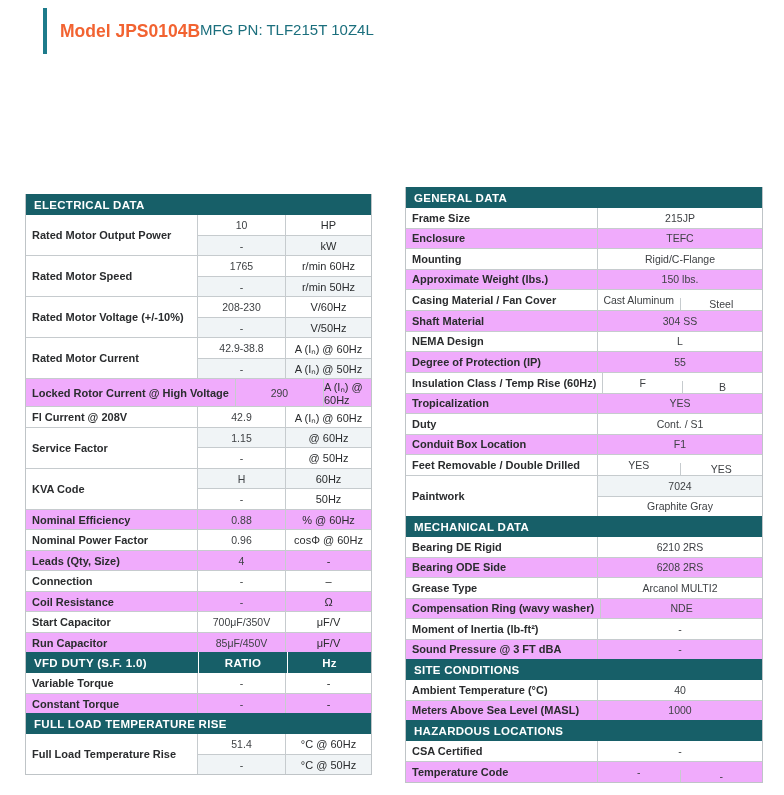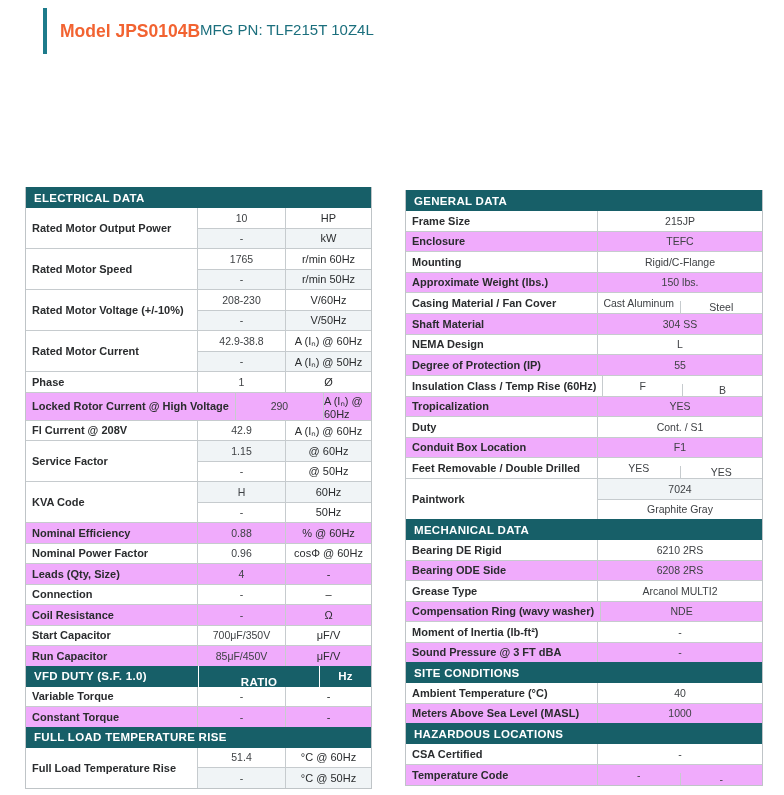--- a/index.html
+++ b/index.html
@@ -18,21 +18,21 @@
   .tables{position:absolute;top:187px;left:25px;display:flex;gap:33px;align-items:center;}
   .table{background:#fff;border:1px solid #bfc4c7;border-top:none;box-sizing:border-box;}
   #left-table{width:347px;}
   #right-table{width:358px;}
 
   .sec-h{background:#175f68;color:#ffffff;font-weight:bold;font-size:11.5px;letter-spacing:.3px;
          height:21px;display:flex;align-items:center;}
   .sec-h .h-lbl{padding-left:8px;flex:1;}
   .sec-h.cols .h-lbl{flex:0 0 164px;}
   .sec-h.cols .h-val{flex:0 0 88px;text-align:center;border-left:1px solid #fff;align-self:stretch;
-                     display:flex;align-items:center;justify-content:center;padding:16px;}
+                     display:flex;align-items:center;justify-content:center;padding:0;}
   .sec-h.cols .h-unit{flex:1;text-align:center;border-left:1px solid #fff;align-self:stretch;
                       display:flex;align-items:center;justify-content:center;}
 
   .row{display:flex;border-top:1px solid #c6cbce;}
   .sec-h + .row{border-top:none;}
   .row.alt{background:#f0abfc;}
   .srow.alt{background:#f0f4f6;}
 
   .lbl{display:flex;align-items:center;padding:0 6px;box-sizing:border-box;
        border-right:1px solid #c6cbce;font-weight:bold;font-size:11px;color:#2a2c2e;}
@@ -118,31 +118,20 @@
           <div class="srow">
             <div class="cell val">42.9-38.8</div>
             <div class="cell unit">A (Iₙ) @ 60Hz</div>
           </div>
           <div class="srow alt">
             <div class="cell val">-</div>
             <div class="cell unit">A (Iₙ) @ 50Hz</div>
           </div>
         </div>
       </div>
-      <div class="row">
-        <div class="lbl">
-          <span class="fit">Phase</span>
-        </div>
-        <div class="subs">
-          <div class="srow">
-            <div class="cell val">1</div>
-            <div class="cell unit">Ø</div>
-          </div>
-        </div>
-      </div>
       <div class="row alt">
         <div class="lbl">
           <span class="fit">Locked Rotor Current @ High Voltage</span>
         </div>
         <div class="subs">
           <div class="srow">
             <div class="cell val">290</div>
             <div class="cell unit">A (Iₙ) @ 60Hz</div>
           </div>
         </div>

